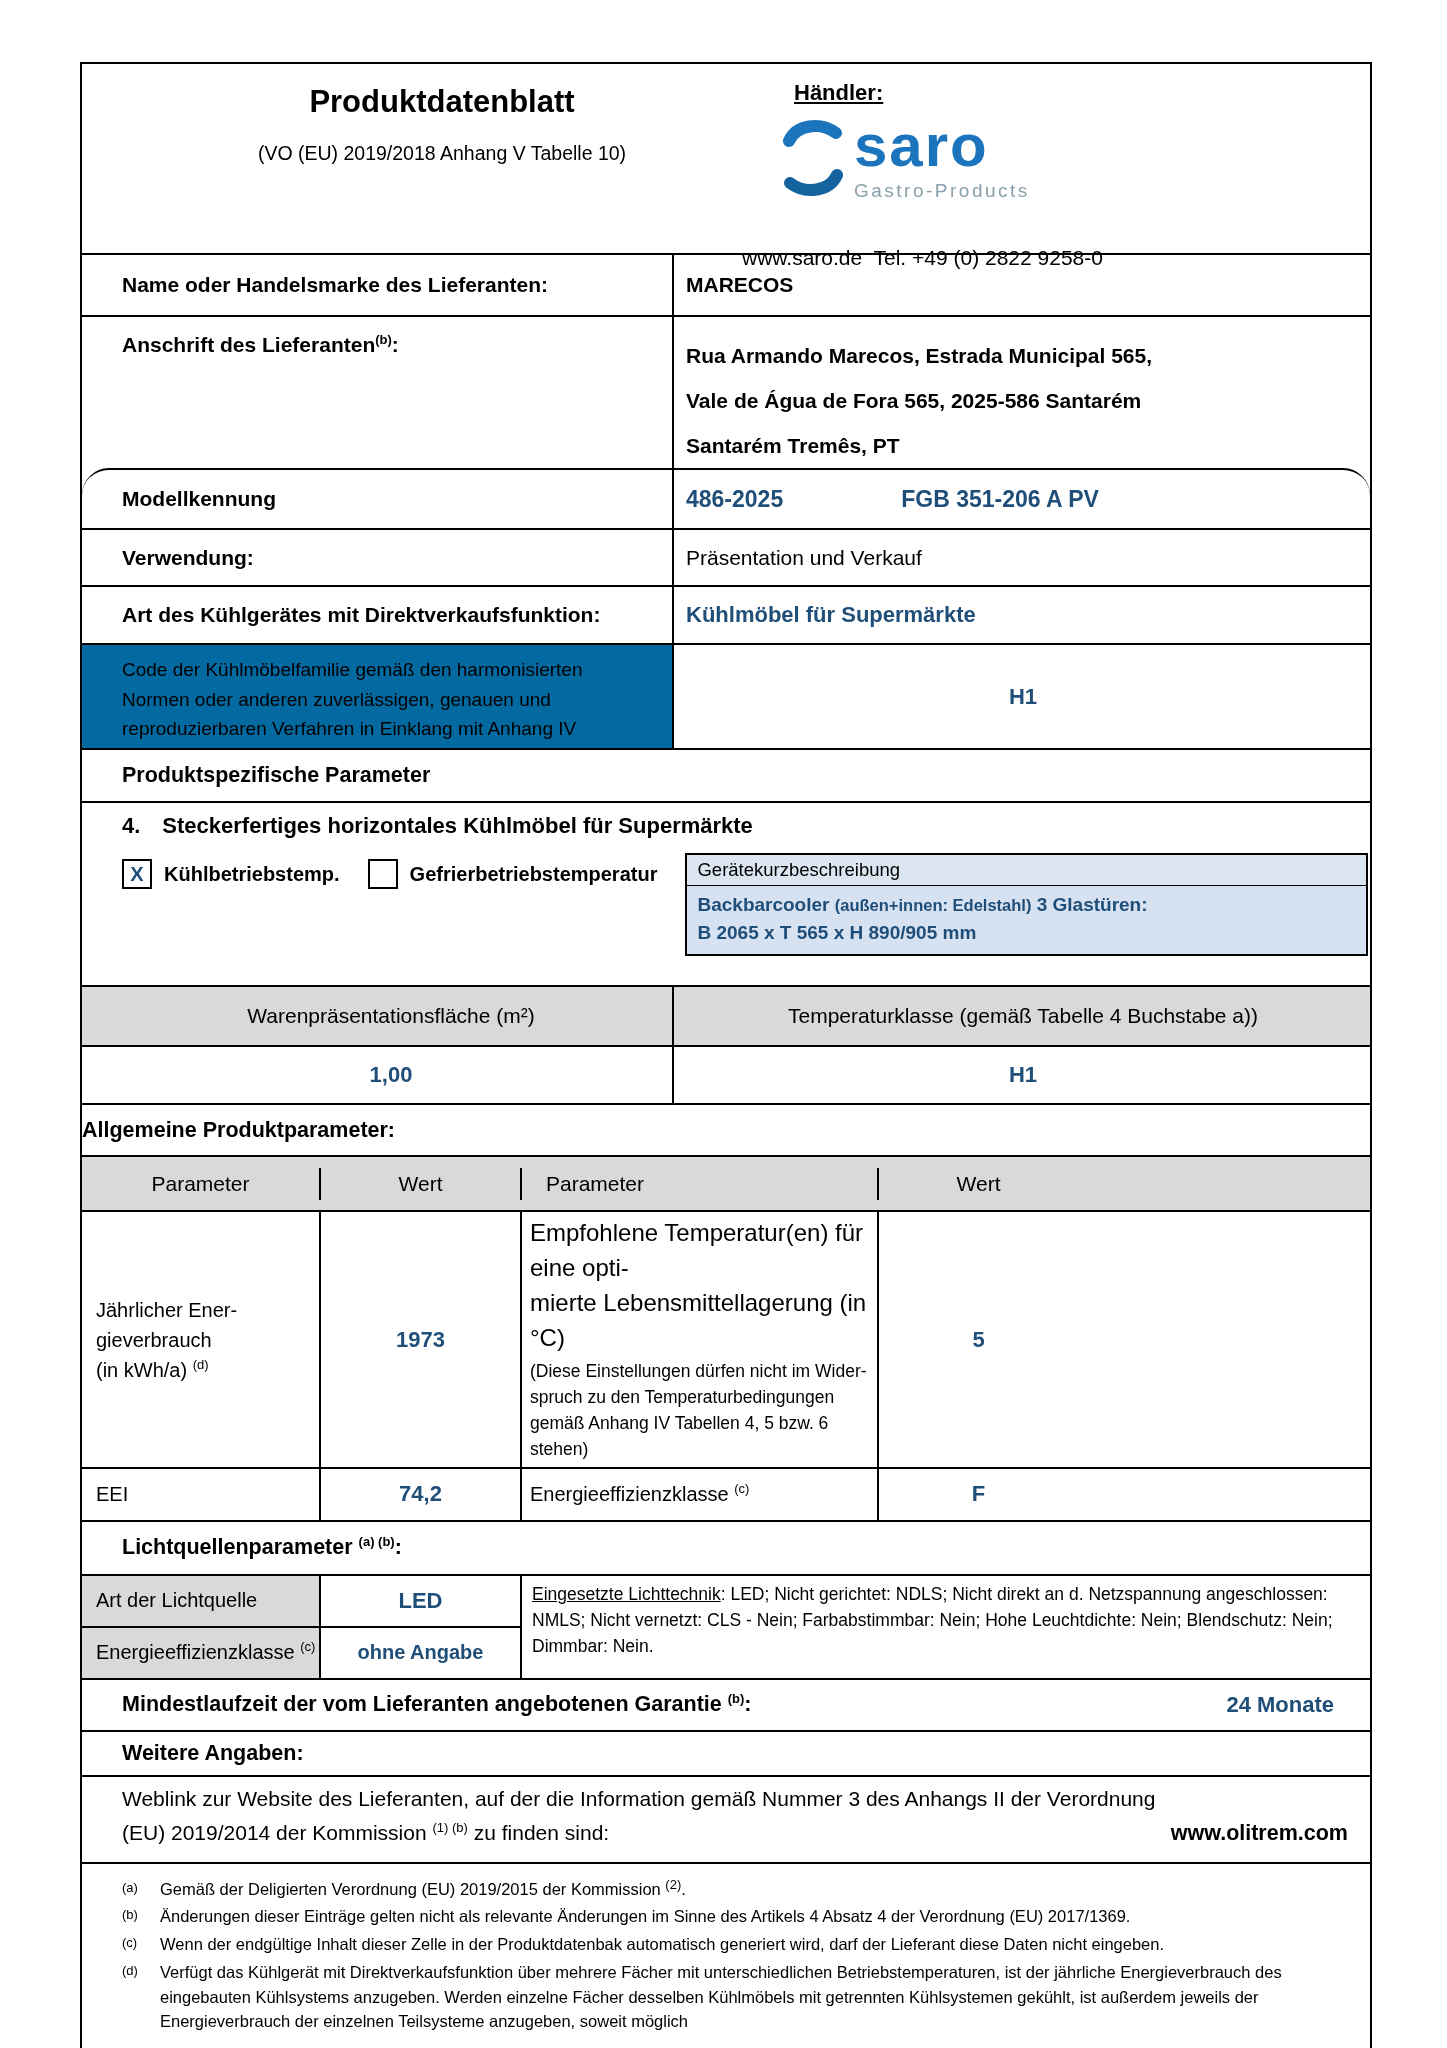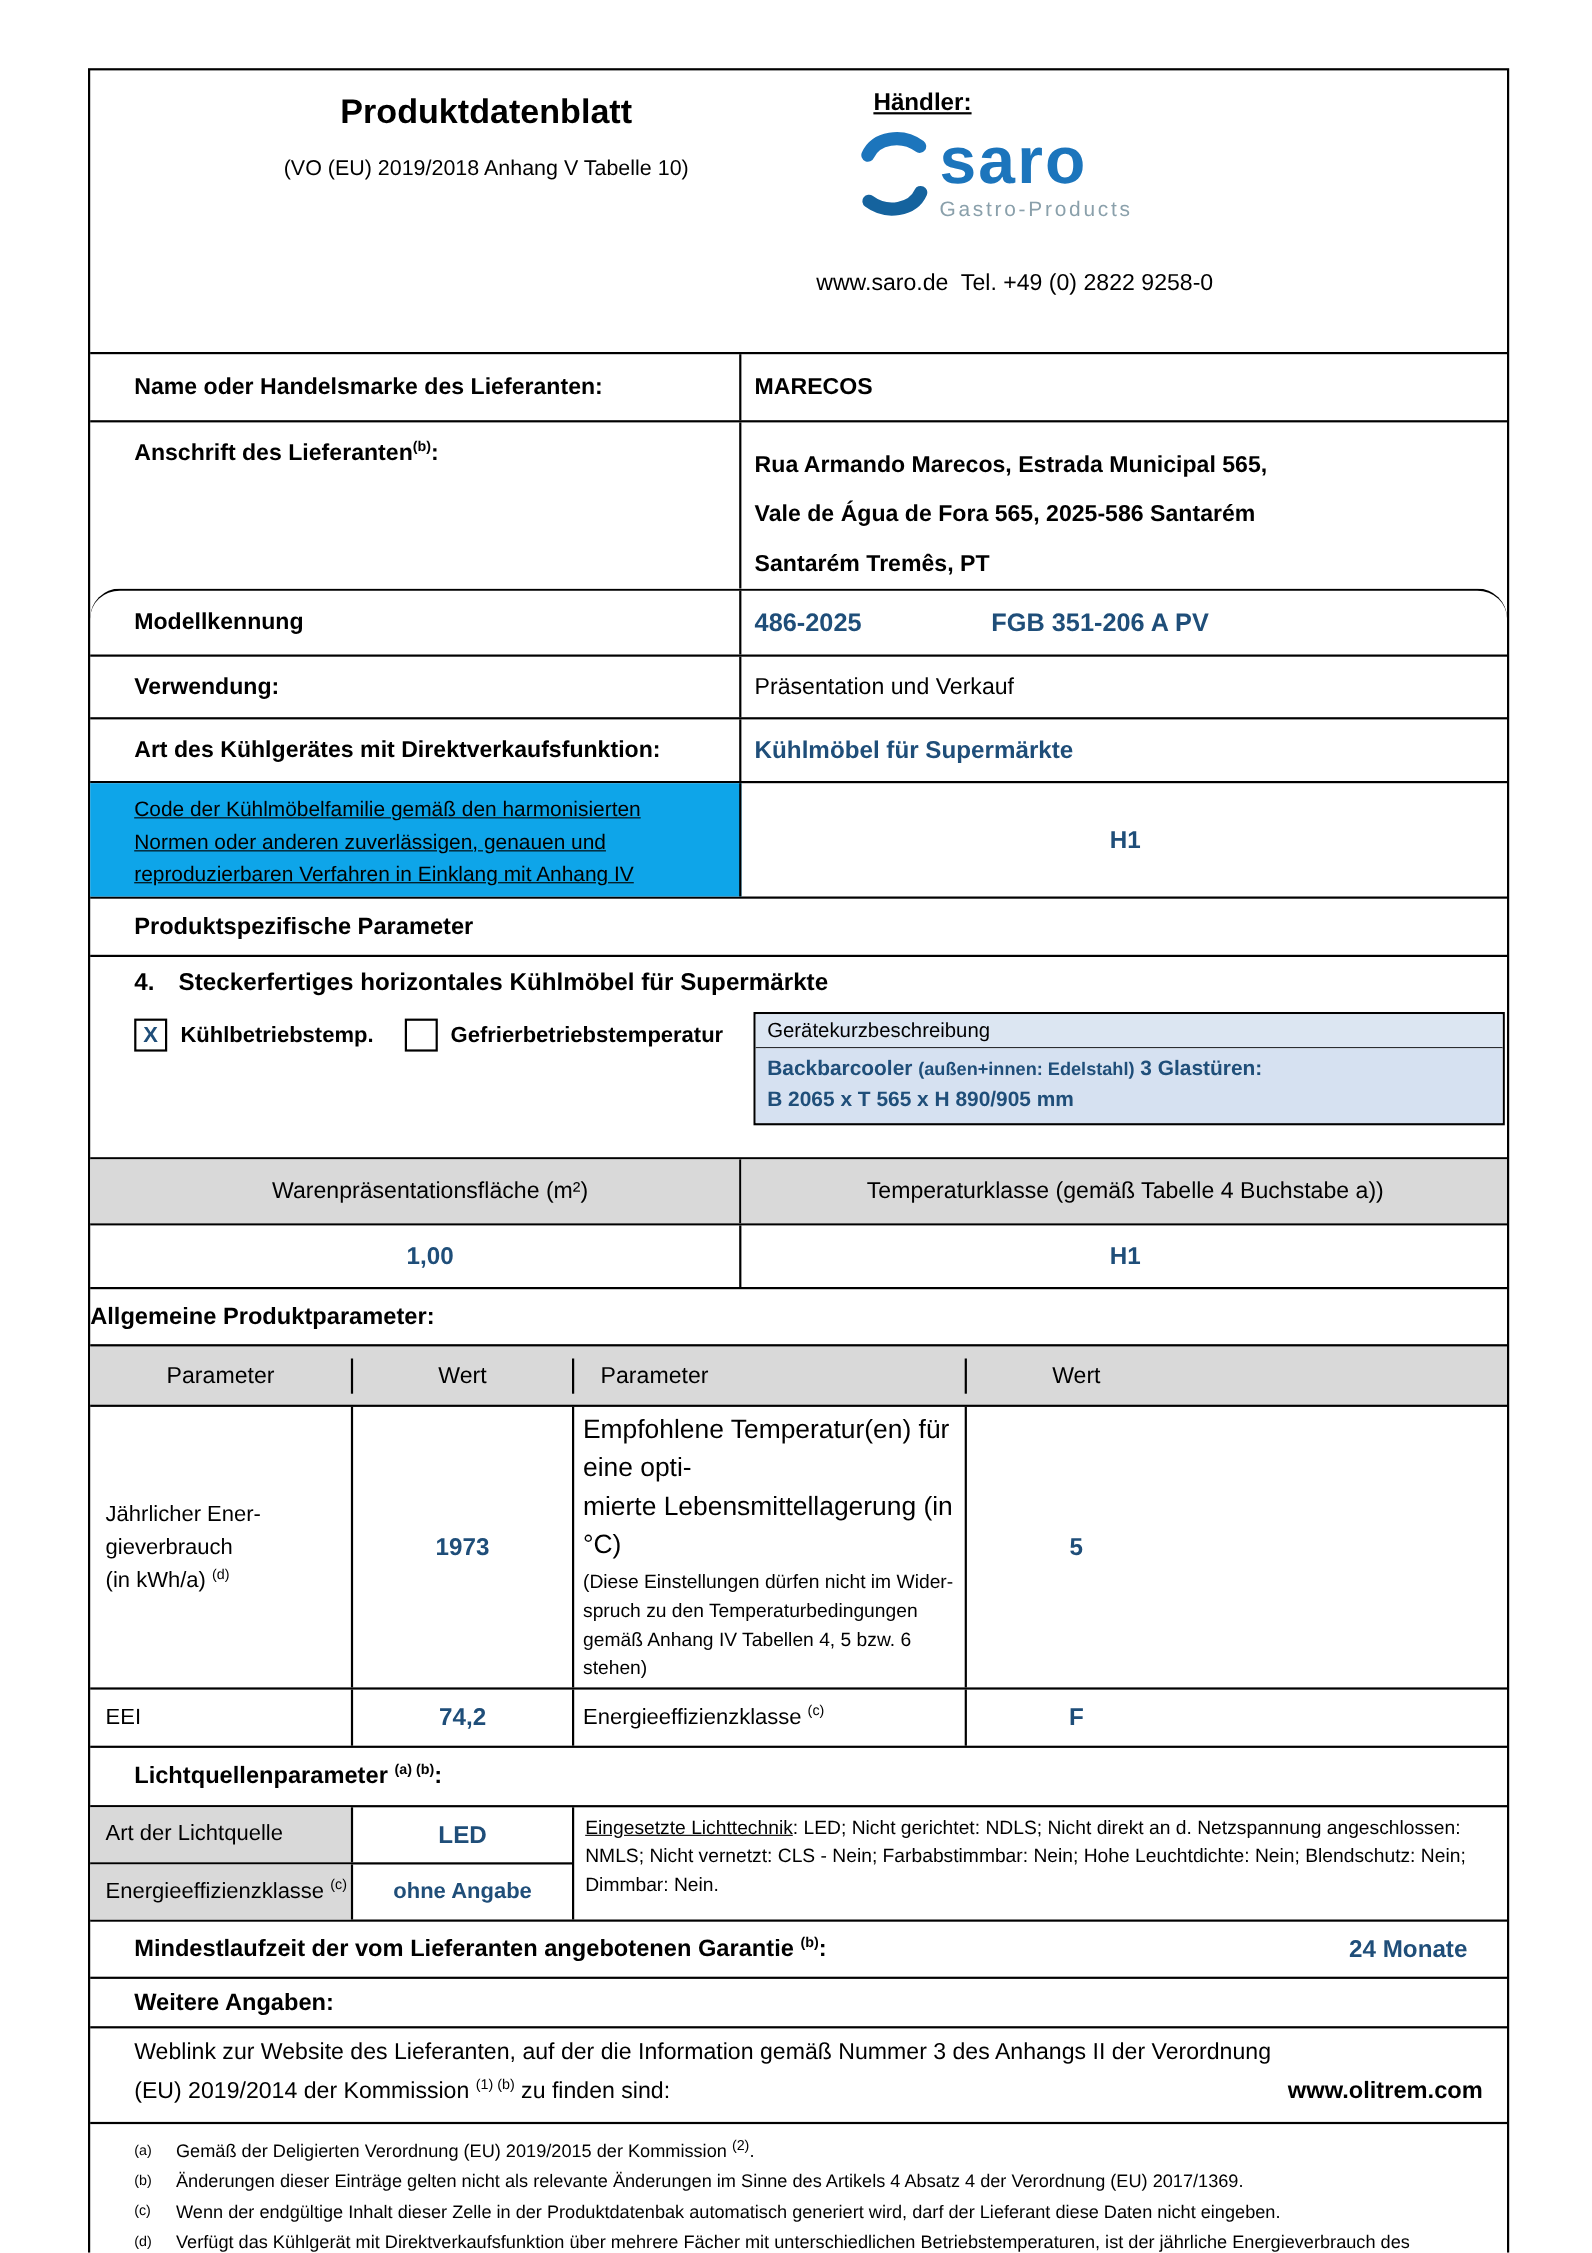--- a/index.html
+++ b/index.html
@@ -12,21 +12,21 @@
     color: #000;
     overflow: hidden;
   }
   .sheet {
     position: absolute; left: 80px; top: 62px;
     width: 1292px;
     border: 2.5px solid #000;
     background: #fff;
   }
   
-  .hdr { position: relative; height: 256px; padding-left: 36px; }
+  .hdr { position: relative; height: 189px; padding-left: 36px; }
   .hdr-left { position:absolute; left:0; top:20px; width:720px; text-align:center; }
   .title { font-size: 31px; font-weight: bold; }
   .subtitle { font-size: 19.5px; margin-top: 22px; }
   .haendler { position:absolute; left:712px; top:16px; font-size:22px; font-weight:bold; text-decoration:underline; }
   .logo { position:absolute; left:700px; top:52px; display:flex; align-items:center; }
   .logo-mark { width:62px; height:80px; margin-right:10px; }
   .logo-texts { display:flex; flex-direction:column; }
   .logo-word { font-size:60px; font-weight:bold; color:#1c75bc; line-height:1; letter-spacing:2px; }
   .logo-sub { font-size:19px; color:#8aa0ab; letter-spacing:2.5px; margin-top:4px; }
   .contact { position:absolute; left:660px; top:182px; font-size:21px; white-space:pre; }
@@ -47,21 +47,21 @@
   .r-address .rcell { padding-top:16px; }
   .addr-line { font-size:21px; font-weight:bold; line-height:2.15; }
   .r-model { min-height:60px;border-radius:27px; }
   .model-vals { display:flex; align-items:center; }
   .model-v1 { font-size:23px; }
   .model-v2 { font-size:23px; margin-left:118px; }
   .r-use { min-height:57px; }
   .r-type { min-height:58px; }
   .type-val { font-size:22px; }
   .r-code { min-height:105px; }
-  .r-code .lcell { background:#0ea5e9; padding-top:10px;text-decoration:underline; }
+  .r-code .lcell { background:#0369a1; padding-top:10px; }
   .code-lbl { font-size:19px; line-height:1.55; }
   .center-cell { display:flex; align-items:center; justify-content:center; }
   .h1-val { font-size:22px; }
   .r-pspec { min-height:53px; align-items:center; }
   .r-pspec .lbl { padding-left:40px; font-size:21.5px; }
   
   .sec4 { border-top:2px solid #000; min-height:184px; padding:10px 2px 20px 40px; }
   .sec4-head { font-size:22px; font-weight:bold; }
   .sec4-num { margin-right:22px; }
   .sec4-body { display:flex; align-items:flex-start; margin-top:14px; }

